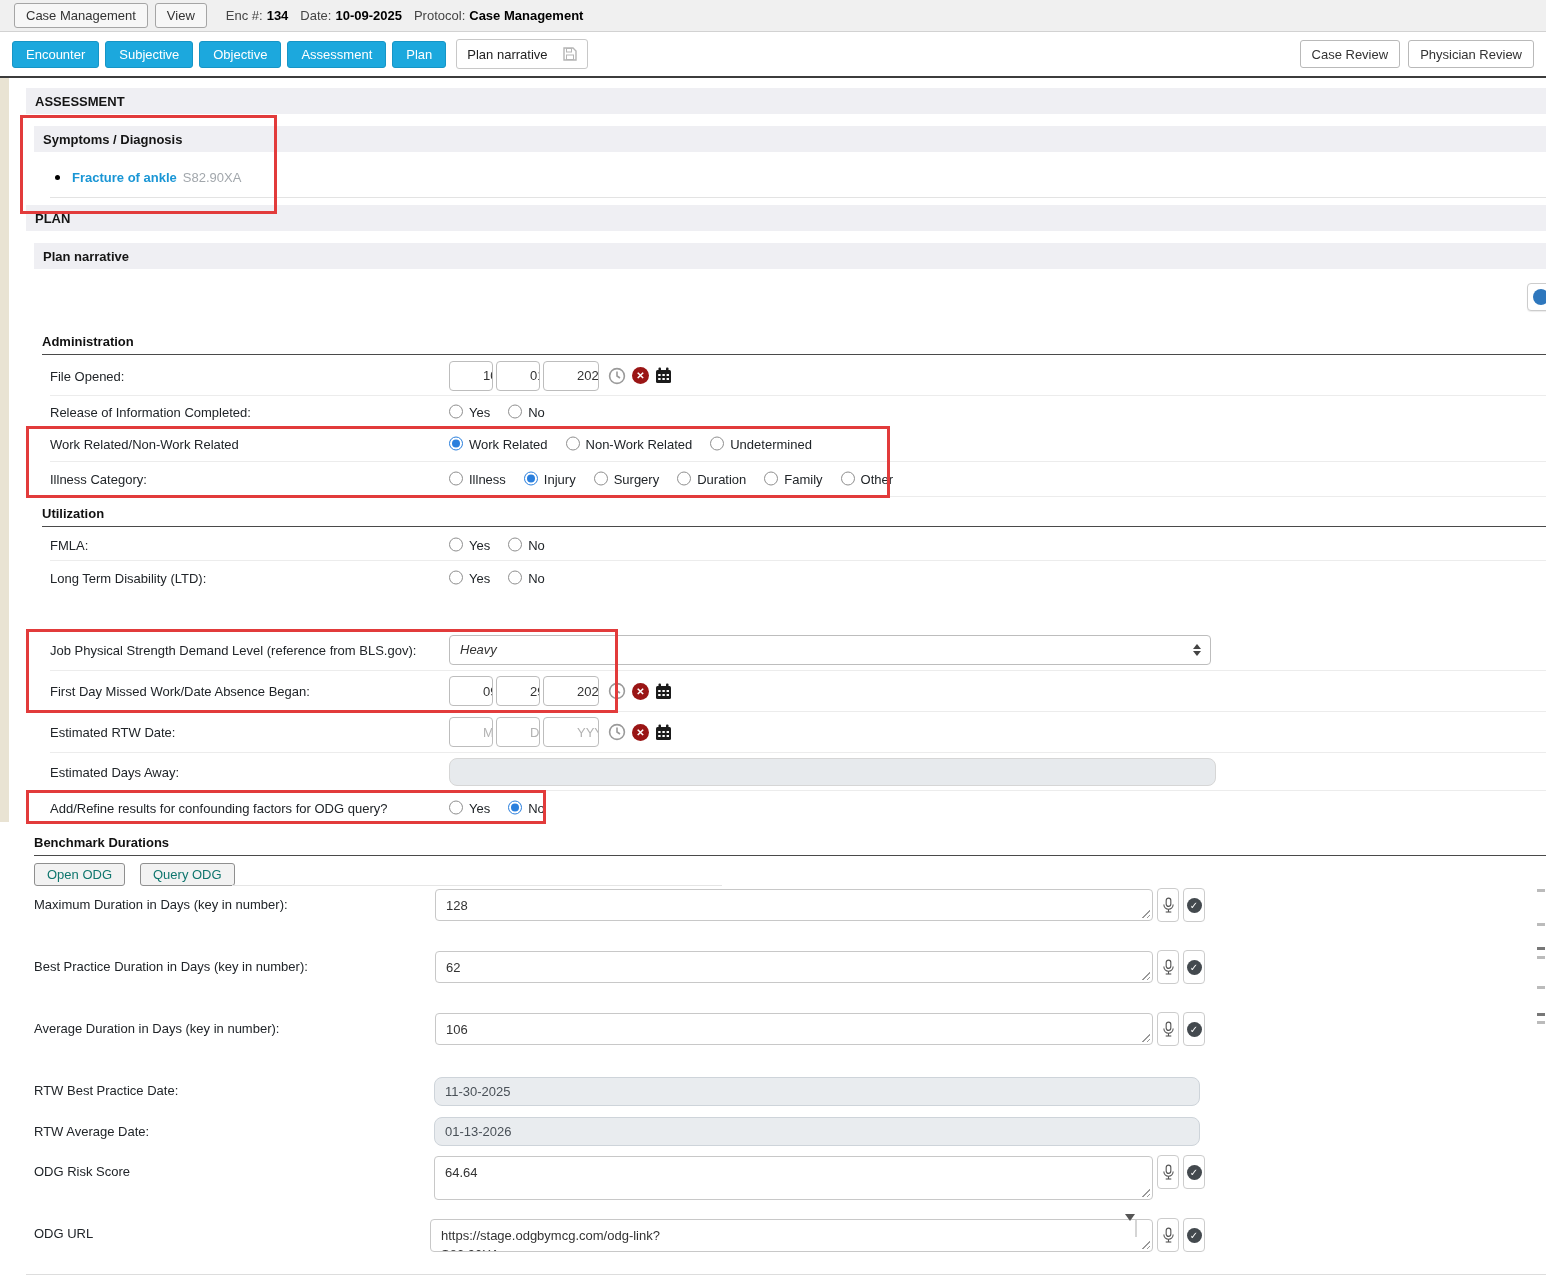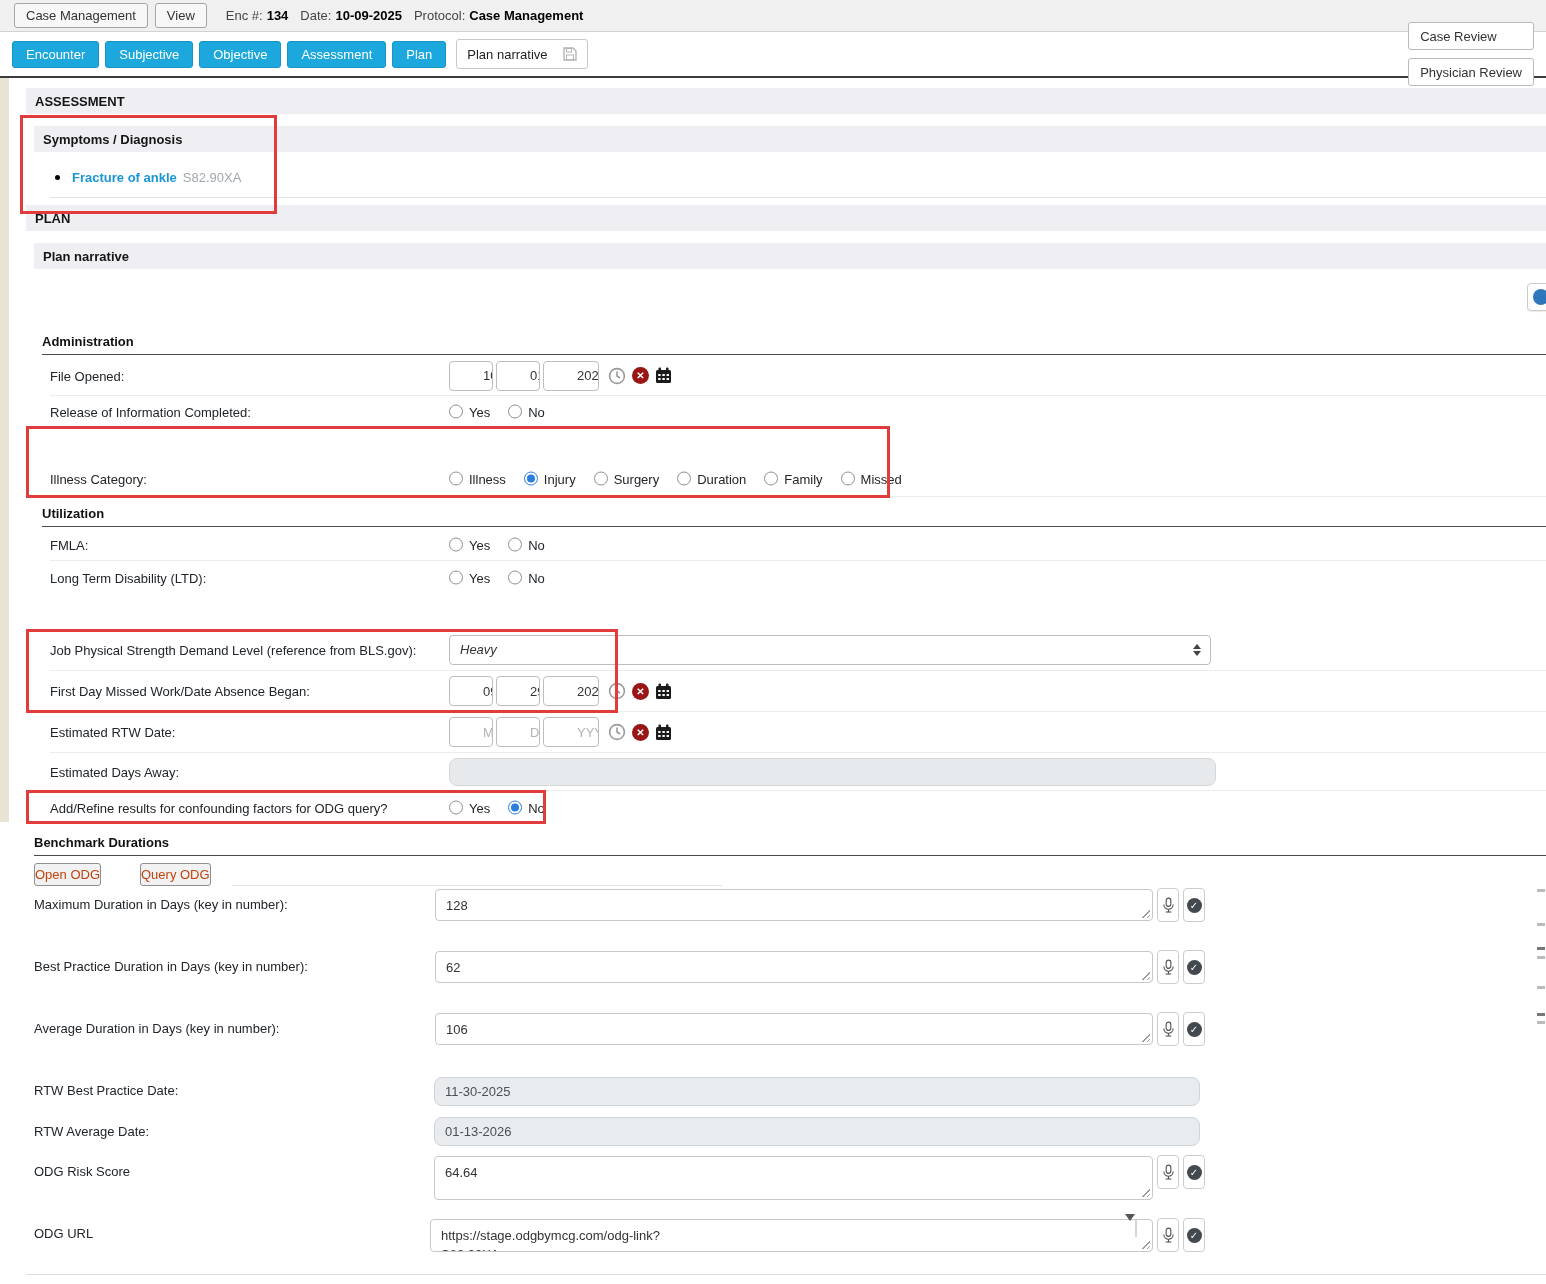--- a/index.html
+++ b/index.html
@@ -16,21 +16,21 @@
   .tb-info { margin-left:12px; color:#444; }
   .tb-info b { color:#000; font-weight:700; margin-left:4px; }
 
   
   .tabbar { left:0; top:32px; width:1546px; height:46px; background:#fff; border-bottom:2px solid #3c3c3c;
             display:flex; align-items:center; padding:0 12px; }
   .tab { height:27px; padding:0 13px; background:#1ca8dd; color:#fff; border:1px solid #1695c6; border-radius:3px;
          display:inline-flex; align-items:center; margin-right:6px; font-size:13px; }
   .narr-btn { height:30px; padding:0 10px; background:#fff; border:1px solid #c8c8c8; border-radius:3px;
               display:inline-flex; align-items:center; gap:9px; color:#222; margin-left:4px; }
-  .right-btns { margin-left:auto; display:flex; gap:8px;flex-direction:column; }
+  .right-btns { margin-left:auto; display:flex; gap:8px; }
   .rev-btn { height:28px; padding:0 11px; background:#fff; border:1px solid #b9b9b9; border-radius:3px;
              display:inline-flex; align-items:center; color:#333; }
 
   
   .beige { left:0; top:78px; width:9px; height:744px; background:#e9e3d3; }
   .gbar { right:0; height:26px; background:#efeff3; font-weight:700; color:#151515;
           display:flex; align-items:center; padding-left:9px; font-size:13px; }
   .sechead { right:0; font-weight:700; color:#111; border-bottom:1px solid #4a4a4a; padding-bottom:5px; font-size:13px; }
 
   .diag-row { display:flex; align-items:center; gap:12px; }
@@ -61,22 +61,22 @@
 
   .selbox { width:762px; height:30px; border:1px solid #bdbdbd; border-radius:4px; background:#fff; color:#333;
             display:flex; align-items:center; padding:0 10px; position:relative;font-style:italic; }
   .sel-arrows { position:absolute; right:9px; top:50%; transform:translateY(-50%); display:flex; flex-direction:column; align-items:center; }
   .tri-up { width:0; height:0; border-left:4px solid transparent; border-right:4px solid transparent; border-bottom:5px solid #444; margin-bottom:2px; }
   .tri-down { width:0; height:0; border-left:4px solid transparent; border-right:4px solid transparent; border-top:5px solid #444; }
 
   .ro-input { background:#e9ecef; border:1px solid #ced4da; border-radius:8px; color:#495057;
               padding-left:10px; display:flex; align-items:center; font-size:13px;text-align:center; }
 
-  .gray-btn { height:23px; padding:0 0; background:#f2f2f2; border:1px solid #8f8f8f; border-radius:3px;
-              color:#c2410c; display:inline-flex; align-items:center; font-size:13px; }
+  .gray-btn { height:23px; padding:0 12px; background:#f2f2f2; border:1px solid #8f8f8f; border-radius:3px;
+              color:#0f766e; display:inline-flex; align-items:center; font-size:13px; }
 
   .ta-wrap { position:absolute; }
   .ta-wrap textarea { width:100%; height:100%; resize:none; border:1px solid #c8c8c8; border-radius:4px;
                       font-family:"Liberation Sans", sans-serif; font-size:13px; color:#333; padding:6px 10px 0;
                       line-height:19px; overflow:hidden; display:block; }
   .grip { position:absolute; right:3px; bottom:3px; width:9px; height:9px; pointer-events:none;
           background: linear-gradient(135deg, transparent 0 55%, #999 55% 63%, transparent 63% 78%, #999 78% 86%, transparent 86%); }
   .mini-btn { position:absolute; width:22px; height:34px; background:#fff; border:1px solid #ccc; border-radius:4px;
               display:flex; align-items:center; justify-content:center; }
   .chk { width:15px; height:15px; border-radius:50%; background:#43494e; color:#fff; font-size:10px; line-height:15px; text-align:center; }
@@ -203,20 +203,39 @@
           <span class="rdo"></span>
           <span>Yes</span>
         </span>
       <span class="opt">
           <span class="rdo"></span>
           <span>No</span>
         </span>
     </span>
   </div>
 
+  <div class="row sep" style="top:427px; height:35px;">
+    <span class="lbl">Work Related/Non-Work Related</span>
+    <span class="ctl">
+      <span class="opt">
+          <span class="rdo on">
+            <i></i>
+          </span>
+          <span>Work Related</span>
+        </span>
+      <span class="opt">
+          <span class="rdo"></span>
+          <span>Non-Work Related</span>
+        </span>
+      <span class="opt">
+          <span class="rdo"></span>
+          <span>Undetermined</span>
+        </span>
+    </span>
+  </div>
 
   <div class="row sep" style="top:462px; height:35px;">
     <span class="lbl">Illness Category:</span>
     <span class="ctl">
       <span class="opt">
           <span class="rdo"></span>
           <span>Illness</span>
         </span>
       <span class="opt">
           <span class="rdo on">
@@ -231,21 +250,21 @@
       <span class="opt">
           <span class="rdo"></span>
           <span>Duration</span>
         </span>
       <span class="opt">
           <span class="rdo"></span>
           <span>Family</span>
         </span>
       <span class="opt">
           <span class="rdo"></span>
-          <span>Missed</span>
+          <span>Other</span>
         </span>
     </span>
   </div>
 
   <div class="abs sechead" style="left:42px; top:506px;">
     <span>Utilization</span>
   </div>
 
   <div class="row sep" style="top:529px; height:32px;">
     <span class="lbl">FMLA:</span>

